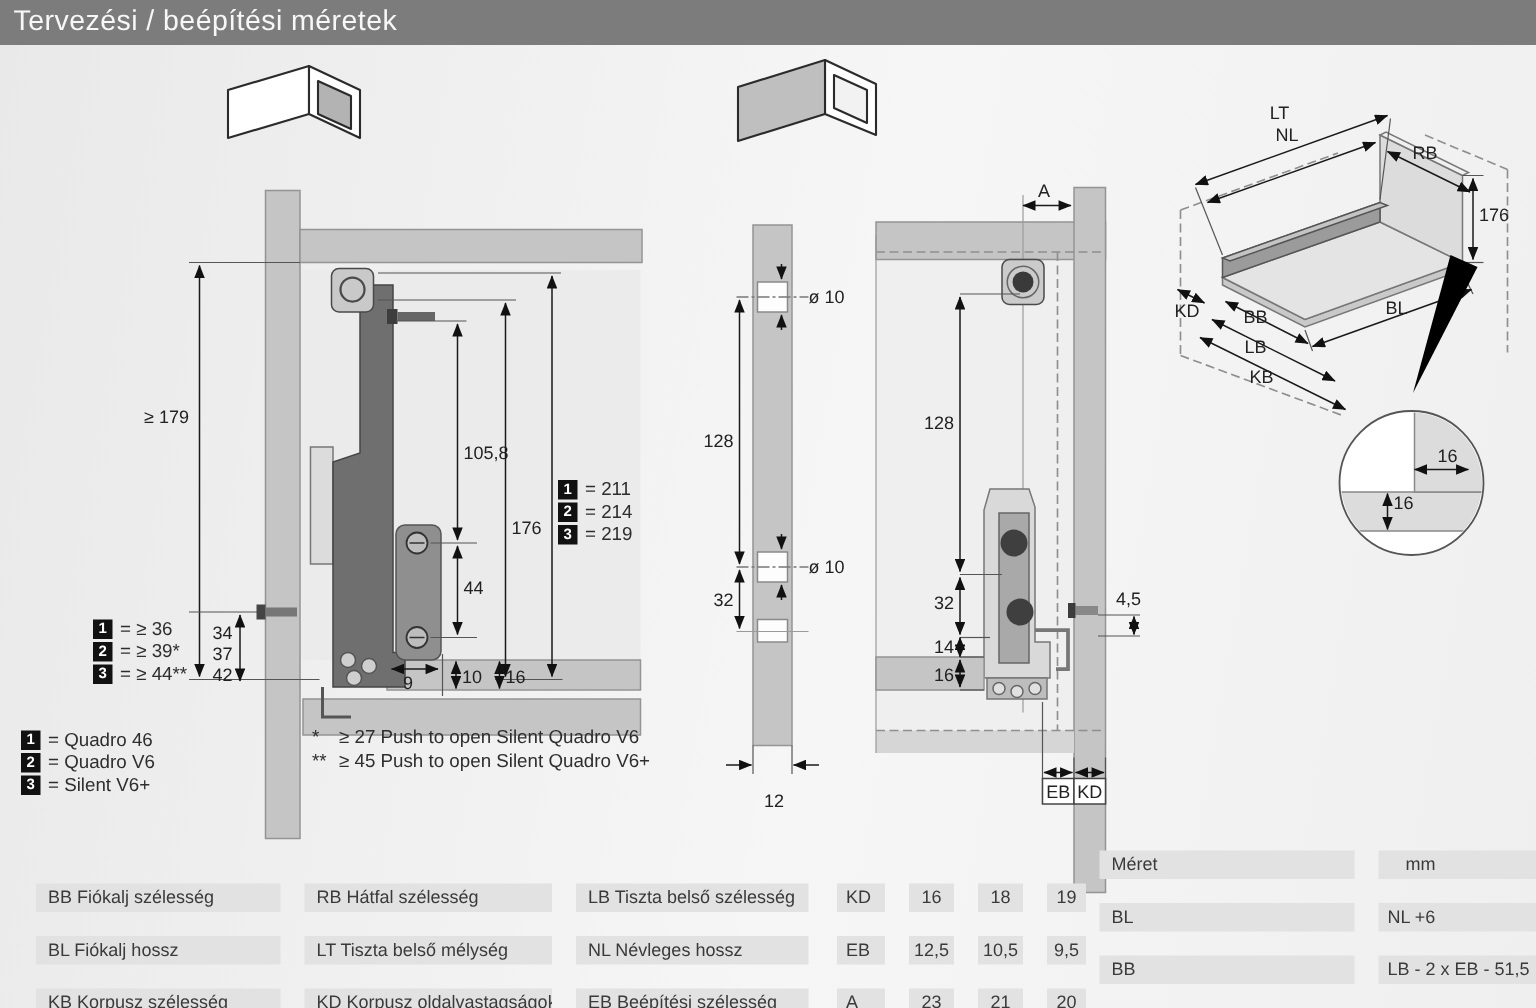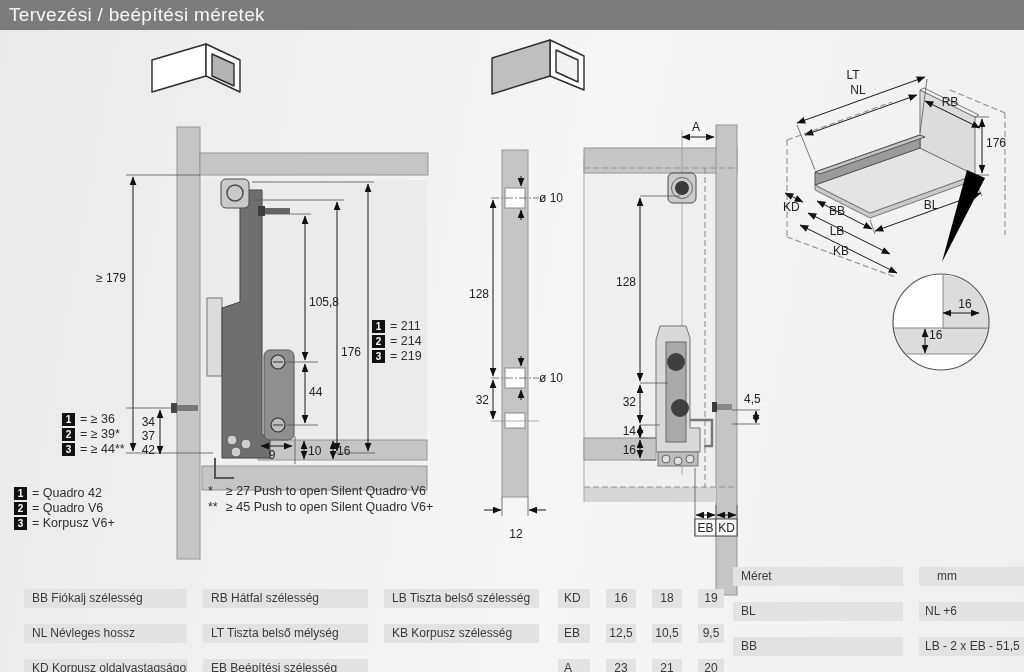--- a/index.html
+++ b/index.html
@@ -160,29 +160,29 @@
     </div>
     <div class="row">
       <span class="badge">3</span>
       <span>= ≥ 44**</span>
     </div>
   </div>
 
   <div class="legend" style="left:14px;top:486px">
     <div class="row">
       <span class="badge">1</span>
-      <span>= Quadro 42</span>
+      <span>= Quadro 46</span>
     </div>
     <div class="row">
       <span class="badge">2</span>
       <span>= Quadro V6</span>
     </div>
     <div class="row">
       <span class="badge">3</span>
-      <span>= Korpusz V6+</span>
+      <span>= Silent V6+</span>
     </div>
   </div>
 
   <div class="footnotes" style="left:208px;top:483px">
     <div class="frow">
       <span class="mark">*</span>
       <span>≥ 27 Push to open Silent Quadro V6</span>
     </div>
     <div class="frow">
       <span class="mark">**</span>
@@ -344,22 +344,23 @@
       <line x1="150" y1="284" x2="150" y2="308" class="dim"></line>
     </g>
     <text x="190" y="263" text-anchor="middle">16</text>
     <text x="154" y="294">16</text>
   </svg>
 
   <div class="gridtable" style="left:24px;top:589px;grid-template-columns:163px 165px 155px;">
     <div class="cell">BB Fiókalj szélesség</div>
     <div class="cell">RB Hátfal szélesség</div>
     <div class="cell">LB Tiszta belső szélesség</div>
+    <div class="cell">BL Fiókalj hossz</div>
+    <div class="cell">LT Tiszta belső mélység</div>
     <div class="cell">NL Névleges hossz</div>
-    <div class="cell">LT Tiszta belső mélység</div>
     <div class="cell">KB Korpusz szélesség</div>
     <div class="cell">KD Korpusz oldalvastagságok</div>
     <div class="cell">EB Beépítési szélesség</div>
   </div>
 
   <div class="gridtable" style="left:558px;top:589px;grid-template-columns:32px 30px 30px 26px;">
     <div class="cell" style="padding-left:6px">KD</div>
     <div class="cell num">16</div>
     <div class="cell num">18</div>
     <div class="cell num">19</div>

